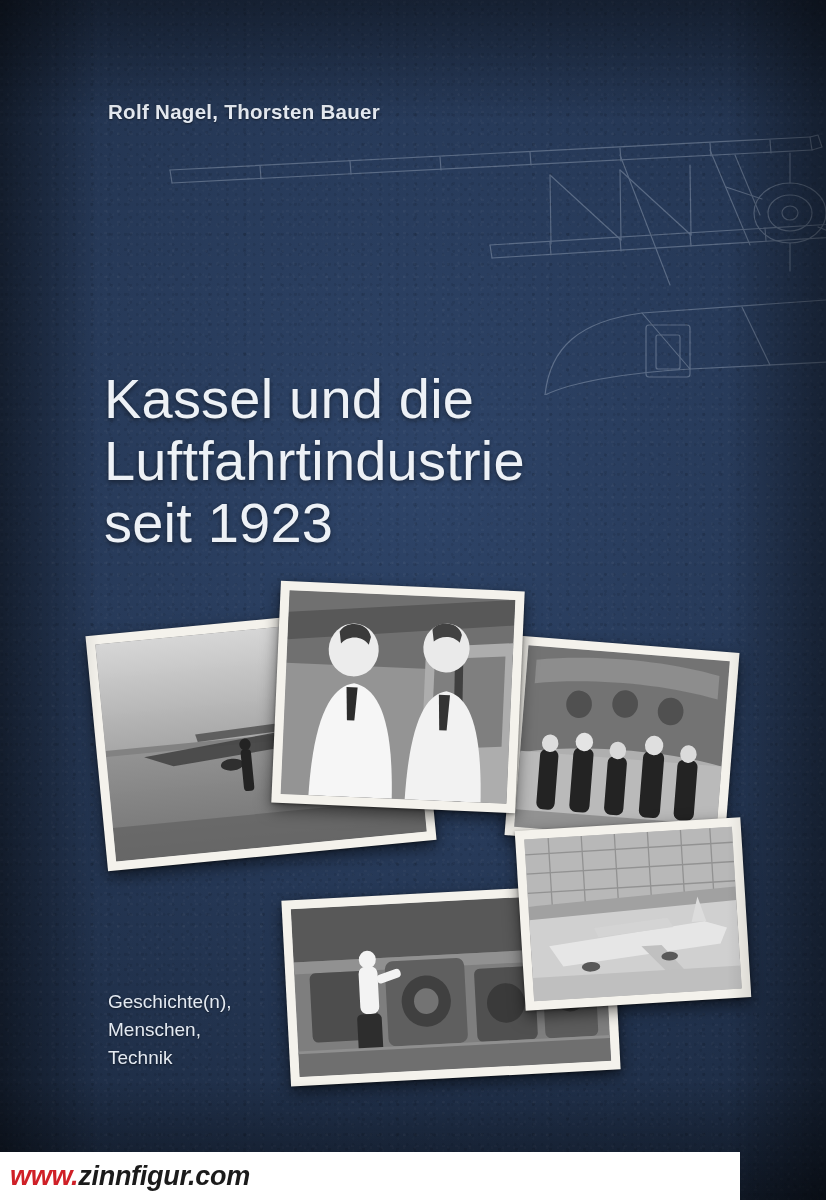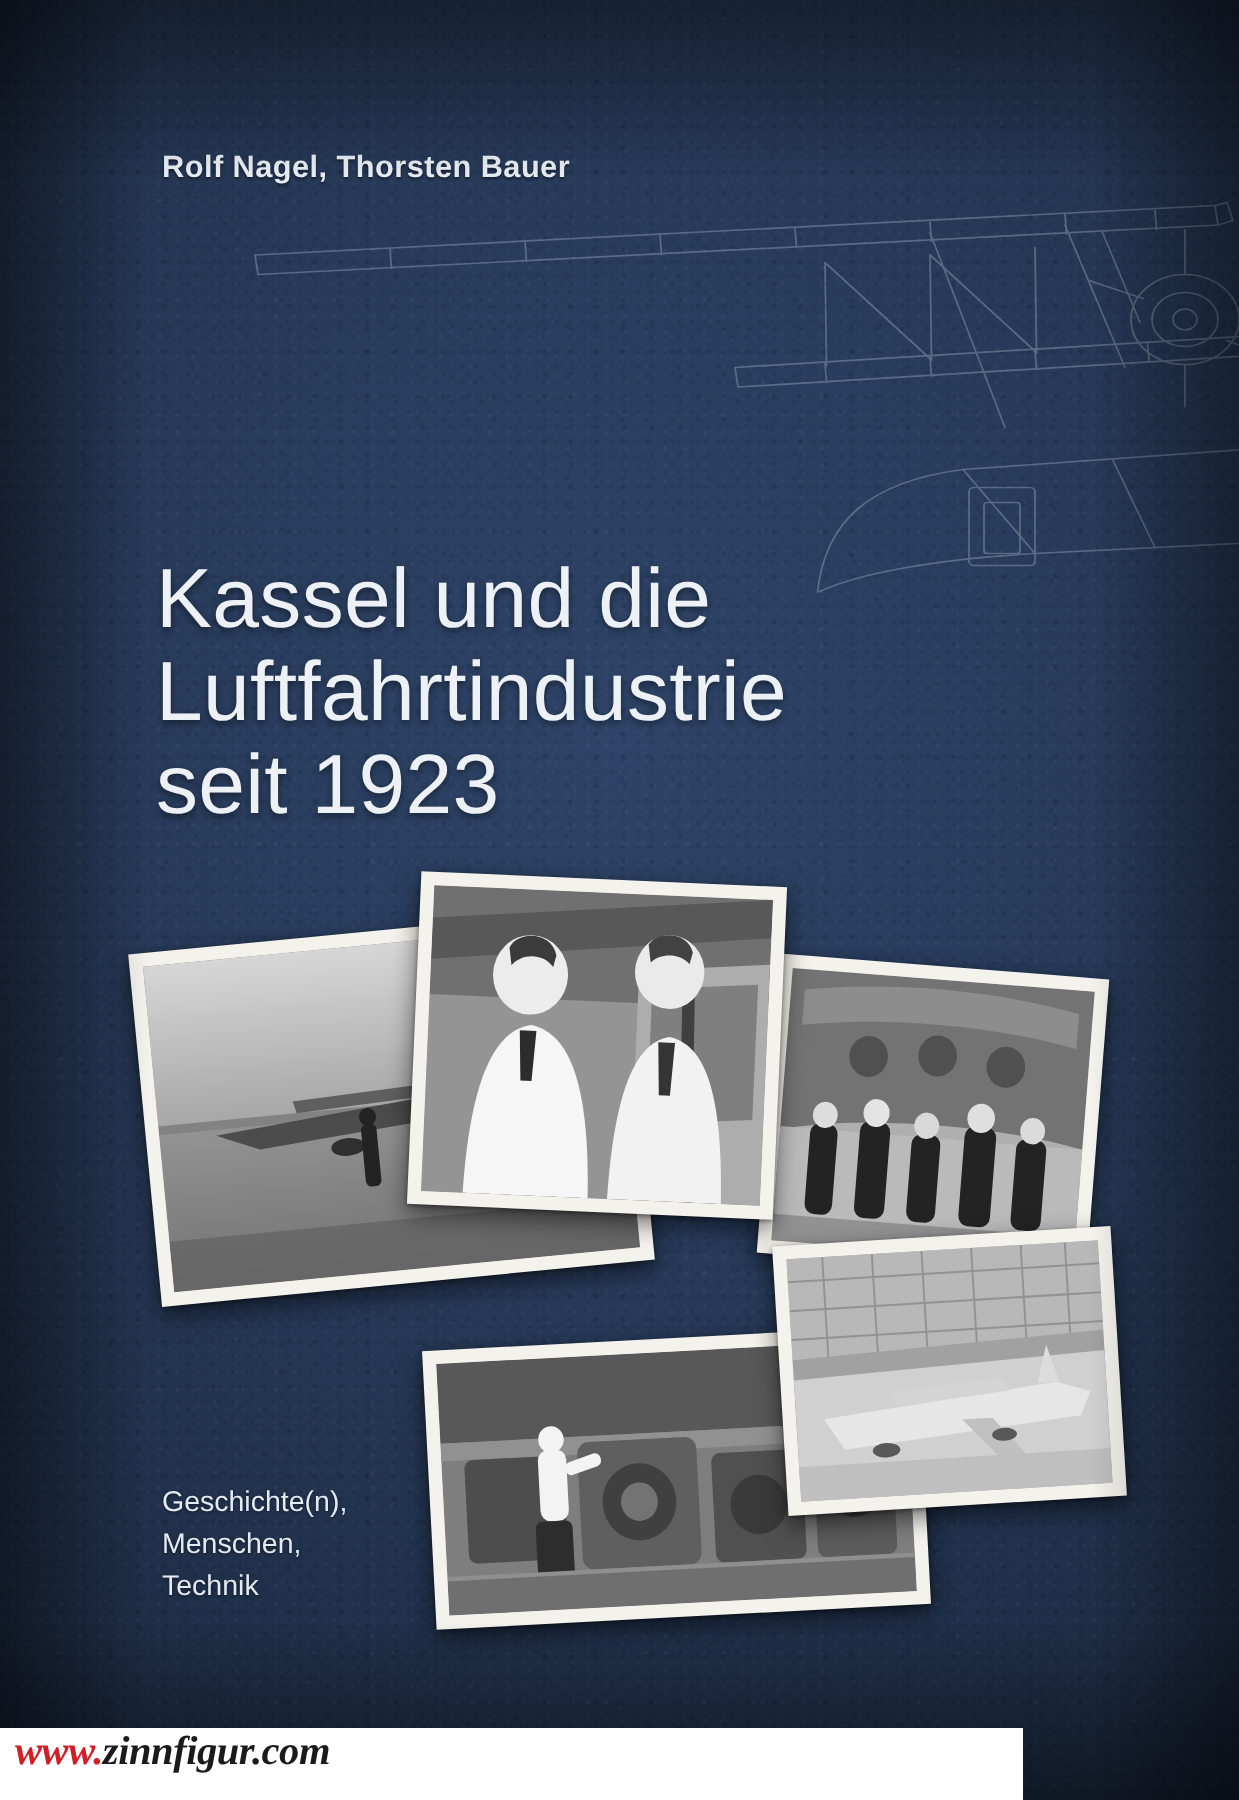--- a/index.html
+++ b/index.html
@@ -114,26 +114,25 @@
     background: #9aa0a4;
     filter: grayscale(1) contrast(1.05);
   }
   .photo svg { display: block; width: 100%; height: 100%; }
 
   
   #footer {
     position: absolute;
     left: 0;
     bottom: 0;
-    width: 682px;
+    width: 740px;
     height: 48px;
     background: #ffffff;
     display: flex;
-    align-items: flex-start;
-    font-family: Liberation Serif, serif;
+    align-items: center;
   }
   #watermark {
     font-size: 27px;
     font-weight: bold;
     font-style: italic;
     letter-spacing: -.3px;
     padding-left: 10px;
   }
   #watermark .w1 { color: #cf2027; }
   #watermark .w2 { color: #1b1b1b; }

